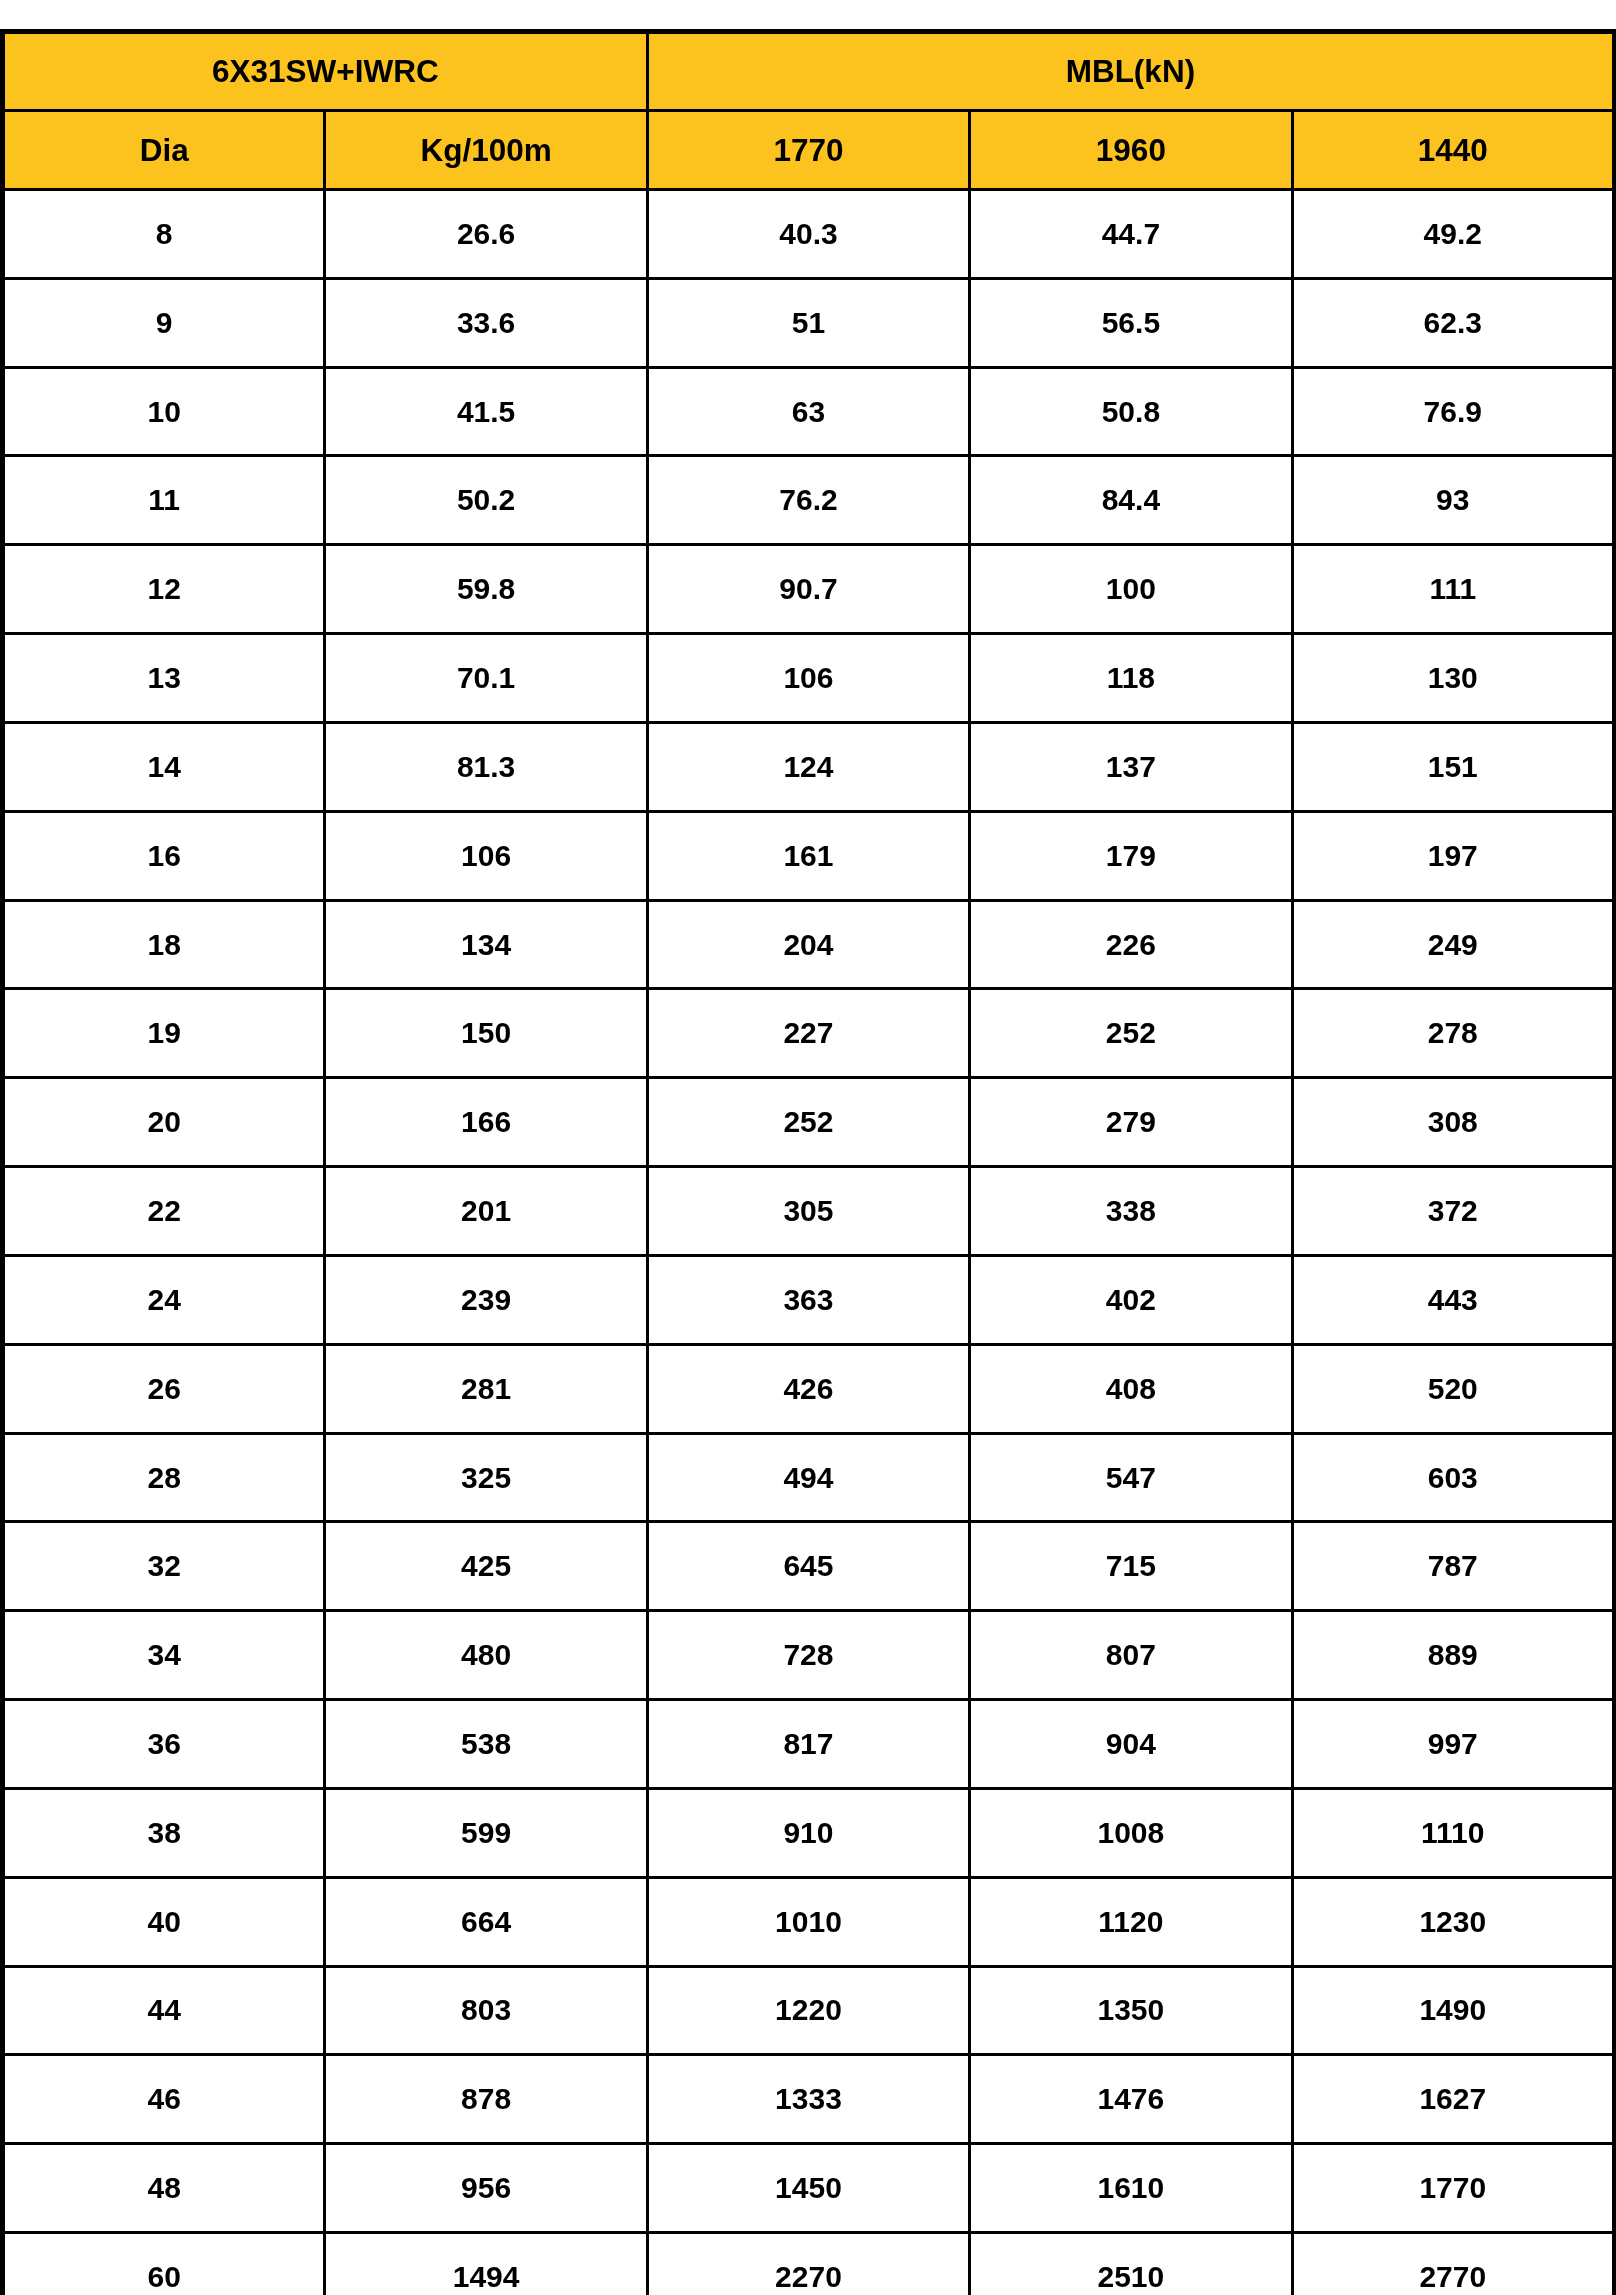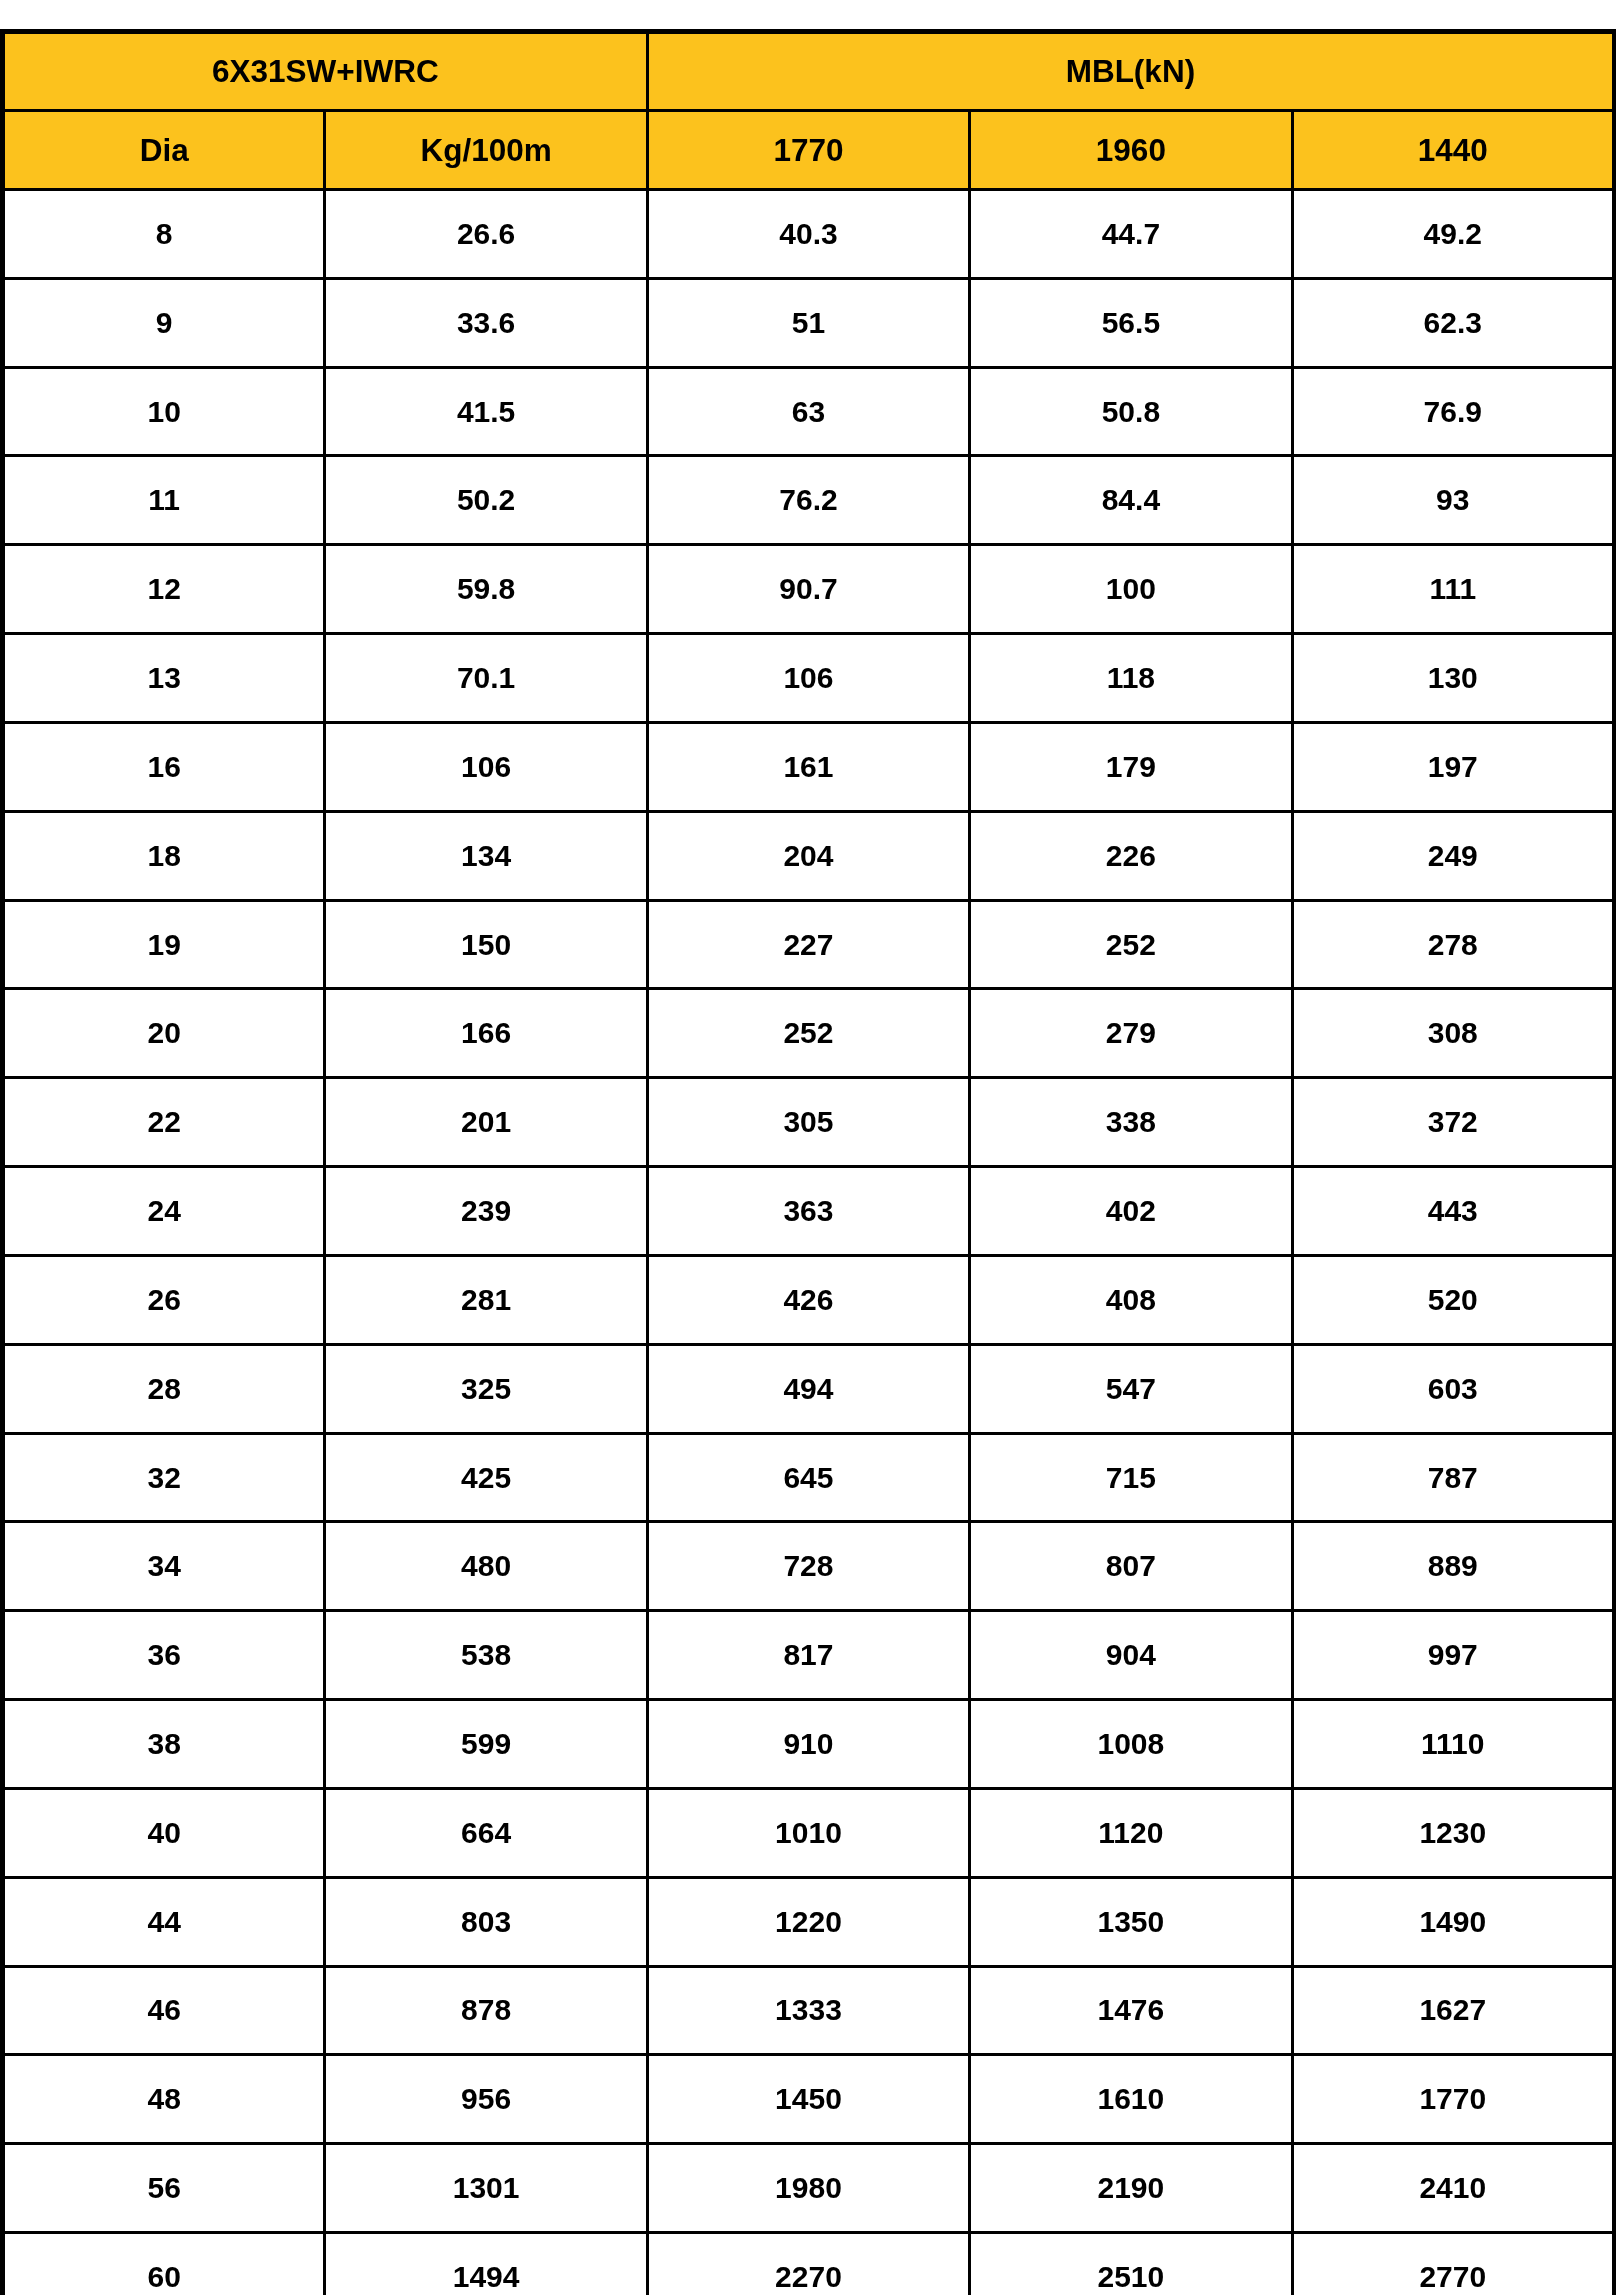--- a/index.html
+++ b/index.html
@@ -110,20 +110,27 @@
         <td>111</td>
       </tr>
       <tr>
         <td>13</td>
         <td>70.1</td>
         <td>106</td>
         <td>118</td>
         <td>130</td>
       </tr>
       <tr>
+        <td>14</td>
+        <td>81.3</td>
+        <td>124</td>
+        <td>137</td>
+        <td>151</td>
+      </tr>
+      <tr>
         <td>16</td>
         <td>106</td>
         <td>161</td>
         <td>179</td>
         <td>197</td>
       </tr>
       <tr>
         <td>18</td>
         <td>134</td>
         <td>204</td>
@@ -222,27 +229,20 @@
         <td>1627</td>
       </tr>
       <tr>
         <td>48</td>
         <td>956</td>
         <td>1450</td>
         <td>1610</td>
         <td>1770</td>
       </tr>
       <tr>
-        <td>56</td>
-        <td>1301</td>
-        <td>1980</td>
-        <td>2190</td>
-        <td>2410</td>
-      </tr>
-      <tr>
         <td>60</td>
         <td>1494</td>
         <td>2270</td>
         <td>2510</td>
         <td>2770</td>
       </tr>
     </tbody>
 </table>
 
 

